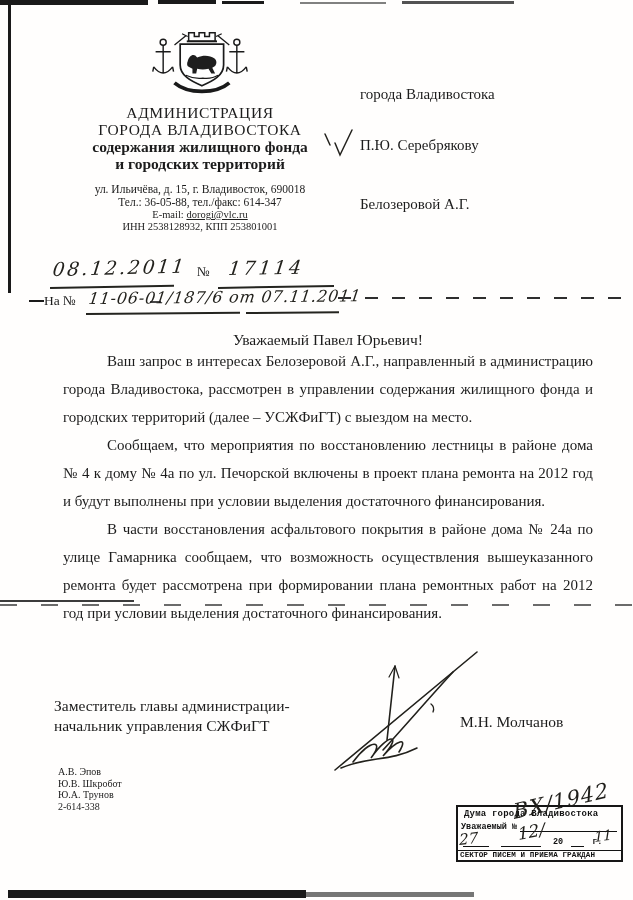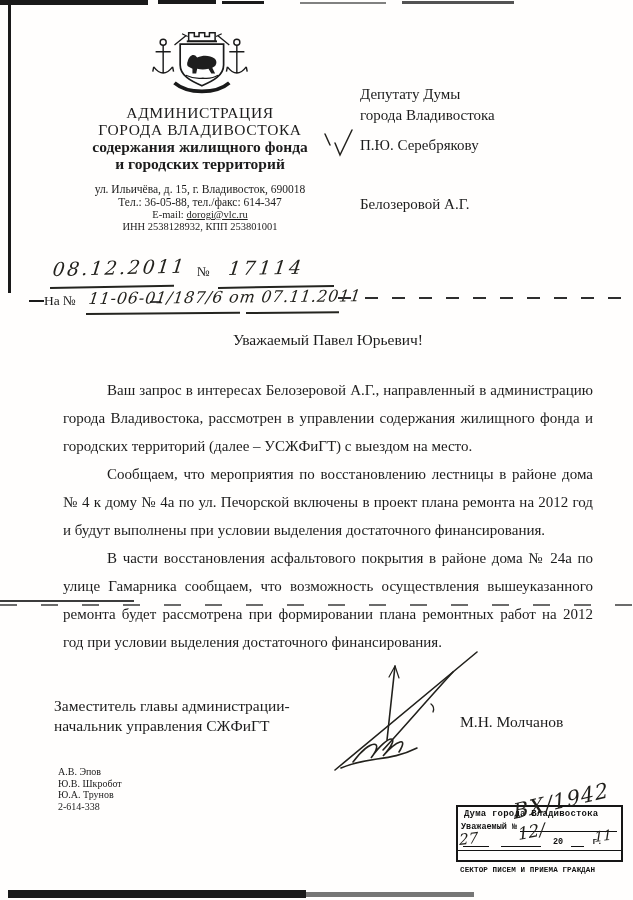--- a/index.html
+++ b/index.html
@@ -30,41 +30,41 @@
   .pen-line{position:absolute;height:2px;background:#24241f;transform-origin:left top;}
   .ref-label{position:absolute;font-size:13.5px;white-space:nowrap;}
 
   
   .recipient{position:absolute;left:360px;top:84px;font-size:15px;line-height:21px;}
   .recipient-name{position:absolute;left:360px;top:137px;font-size:15px;}
   .recipient-second{position:absolute;left:360px;top:196px;font-size:15px;}
 
   
   .salutation{position:absolute;left:63px;top:331px;width:530px;text-align:center;font-size:15.5px;}
-  .body-text{position:absolute;left:63px;top:376px;width:530px;font-size:15px;text-align:justify;}
+  .body-text{position:absolute;left:63px;top:347px;width:530px;font-size:15px;text-align:justify;}
   .body-text p{margin:0;line-height:28px;text-indent:44px;}
 
   
   .signoff-title{position:absolute;left:54px;top:696px;font-size:15.5px;line-height:20px;}
   .signoff-name{position:absolute;left:460px;top:713px;font-size:15.5px;}
   .executors{position:absolute;left:58px;top:766px;font-size:10px;line-height:11.5px;}
 
   
   .stamp{position:absolute;left:456px;top:805px;width:167px;height:57px;
          border:2.5px solid #161616;box-sizing:border-box;
          font-family:"Liberation Mono","DejaVu Sans Mono",monospace;color:#111;}
   .stamp-title{font-size:9px;font-weight:bold;letter-spacing:.2px;white-space:nowrap;
                padding:2px 2px 0 6px;}
   .stamp-row2{display:flex;align-items:flex-end;padding:0 4px 0 3px;height:13px;}
   .stamp-row2 .lbl{font-size:8.5px;font-weight:bold;white-space:nowrap;}
   .blank{display:inline-block;border-bottom:1.5px solid #111;height:10px;}
   .stamp-row3{display:flex;align-items:flex-end;gap:12px;padding:0 4px 0 5px;height:15px;
               font-size:8.5px;font-weight:bold;}
   .stamp-footer{border-top:1.5px solid #141414;margin-top:3px;font-size:7.6px;font-weight:bold;
-                letter-spacing:.1px;padding:15px 1px 0 2px;white-space:nowrap;}
+                letter-spacing:.1px;padding:0 1px 0 2px;white-space:nowrap;}
   .stamp-hw{position:absolute;font-family:"DejaVu Serif",serif;font-style:italic;color:#1f1e1a;
             white-space:nowrap;transform-origin:left top;}
 
   svg{display:block;}
 </style>
 </head>
 <body>
 
 <div id="page">
 
@@ -125,21 +125,20 @@
   <div class="ref-label" style="left:44px;top:293px;text-align:center;">На №</div>
   <div class="hw" style="left:90px;top:289px;font-size:16px;letter-spacing:.8px;transform:rotate(-.6deg) skewX(-8deg);">11-06-01/187/6 от 07.11.2011</div>
   <div class="pen-line" style="left:86px;top:313px;width:154px;transform:rotate(-.5deg);"></div>
   <div class="pen-line" style="left:246px;top:312px;width:93px;transform:rotate(-.5deg);"></div>
 
   <div class="artifact" style="left:29px;top:300px;width:15px;height:2px;"></div>
   <div class="artifact" style="left:150px;top:301px;width:11px;height:2px;opacity:.8;"></div>
   <div class="dash-line" style="left:338px;top:297px;width:288px;"></div>
 
   <div class="recipient">
-    <div>Депутату Думы</div>
     <div>города Владивостока</div>
   </div>
   <svg width="36" height="34" viewBox="0 0 36 34" style="position:absolute;left:320px;top:126px;" fill="none" stroke="#23221d" stroke-width="1.5" stroke-linecap="round">
     <path d="M5 8 L10 19"></path>
     <path d="M15 17 L20 29 L32 4"></path>
   </svg>
   <div class="recipient-name">П.Ю. Серебрякову</div>
   <div class="recipient-second">Белозеровой А.Г.</div>
 
   <div class="salutation">Уважаемый Павел Юрьевич!</div>

